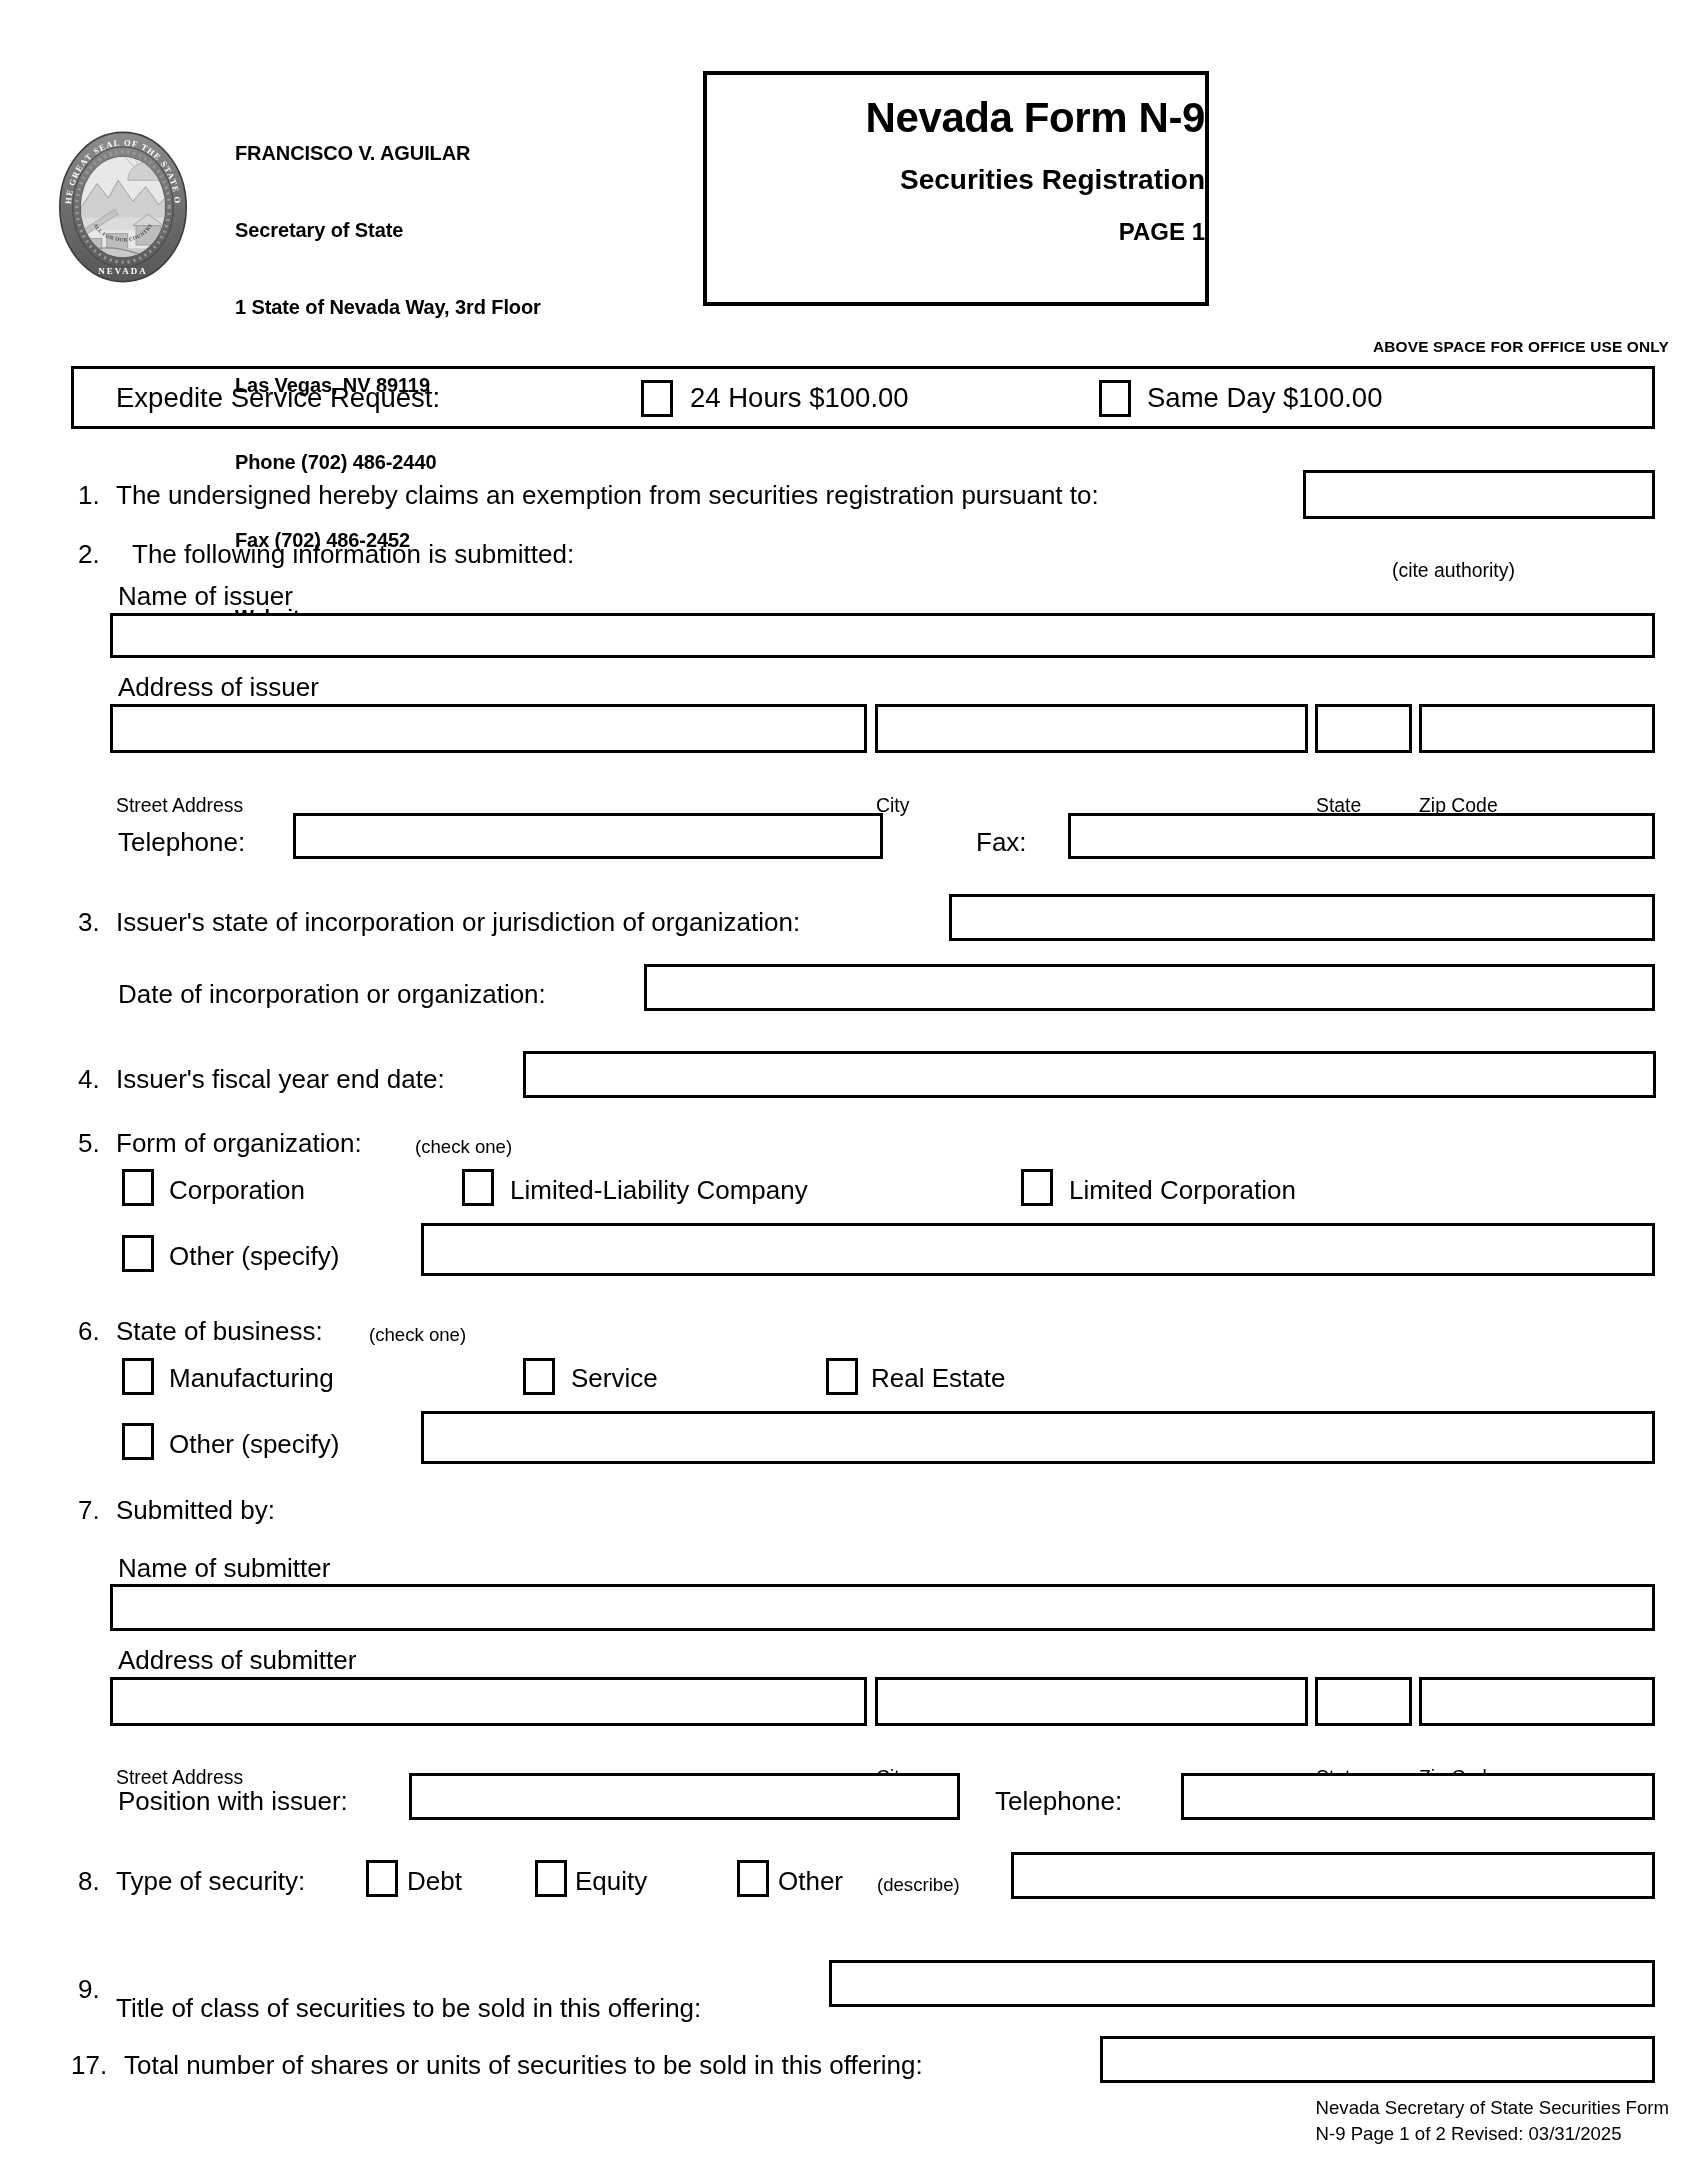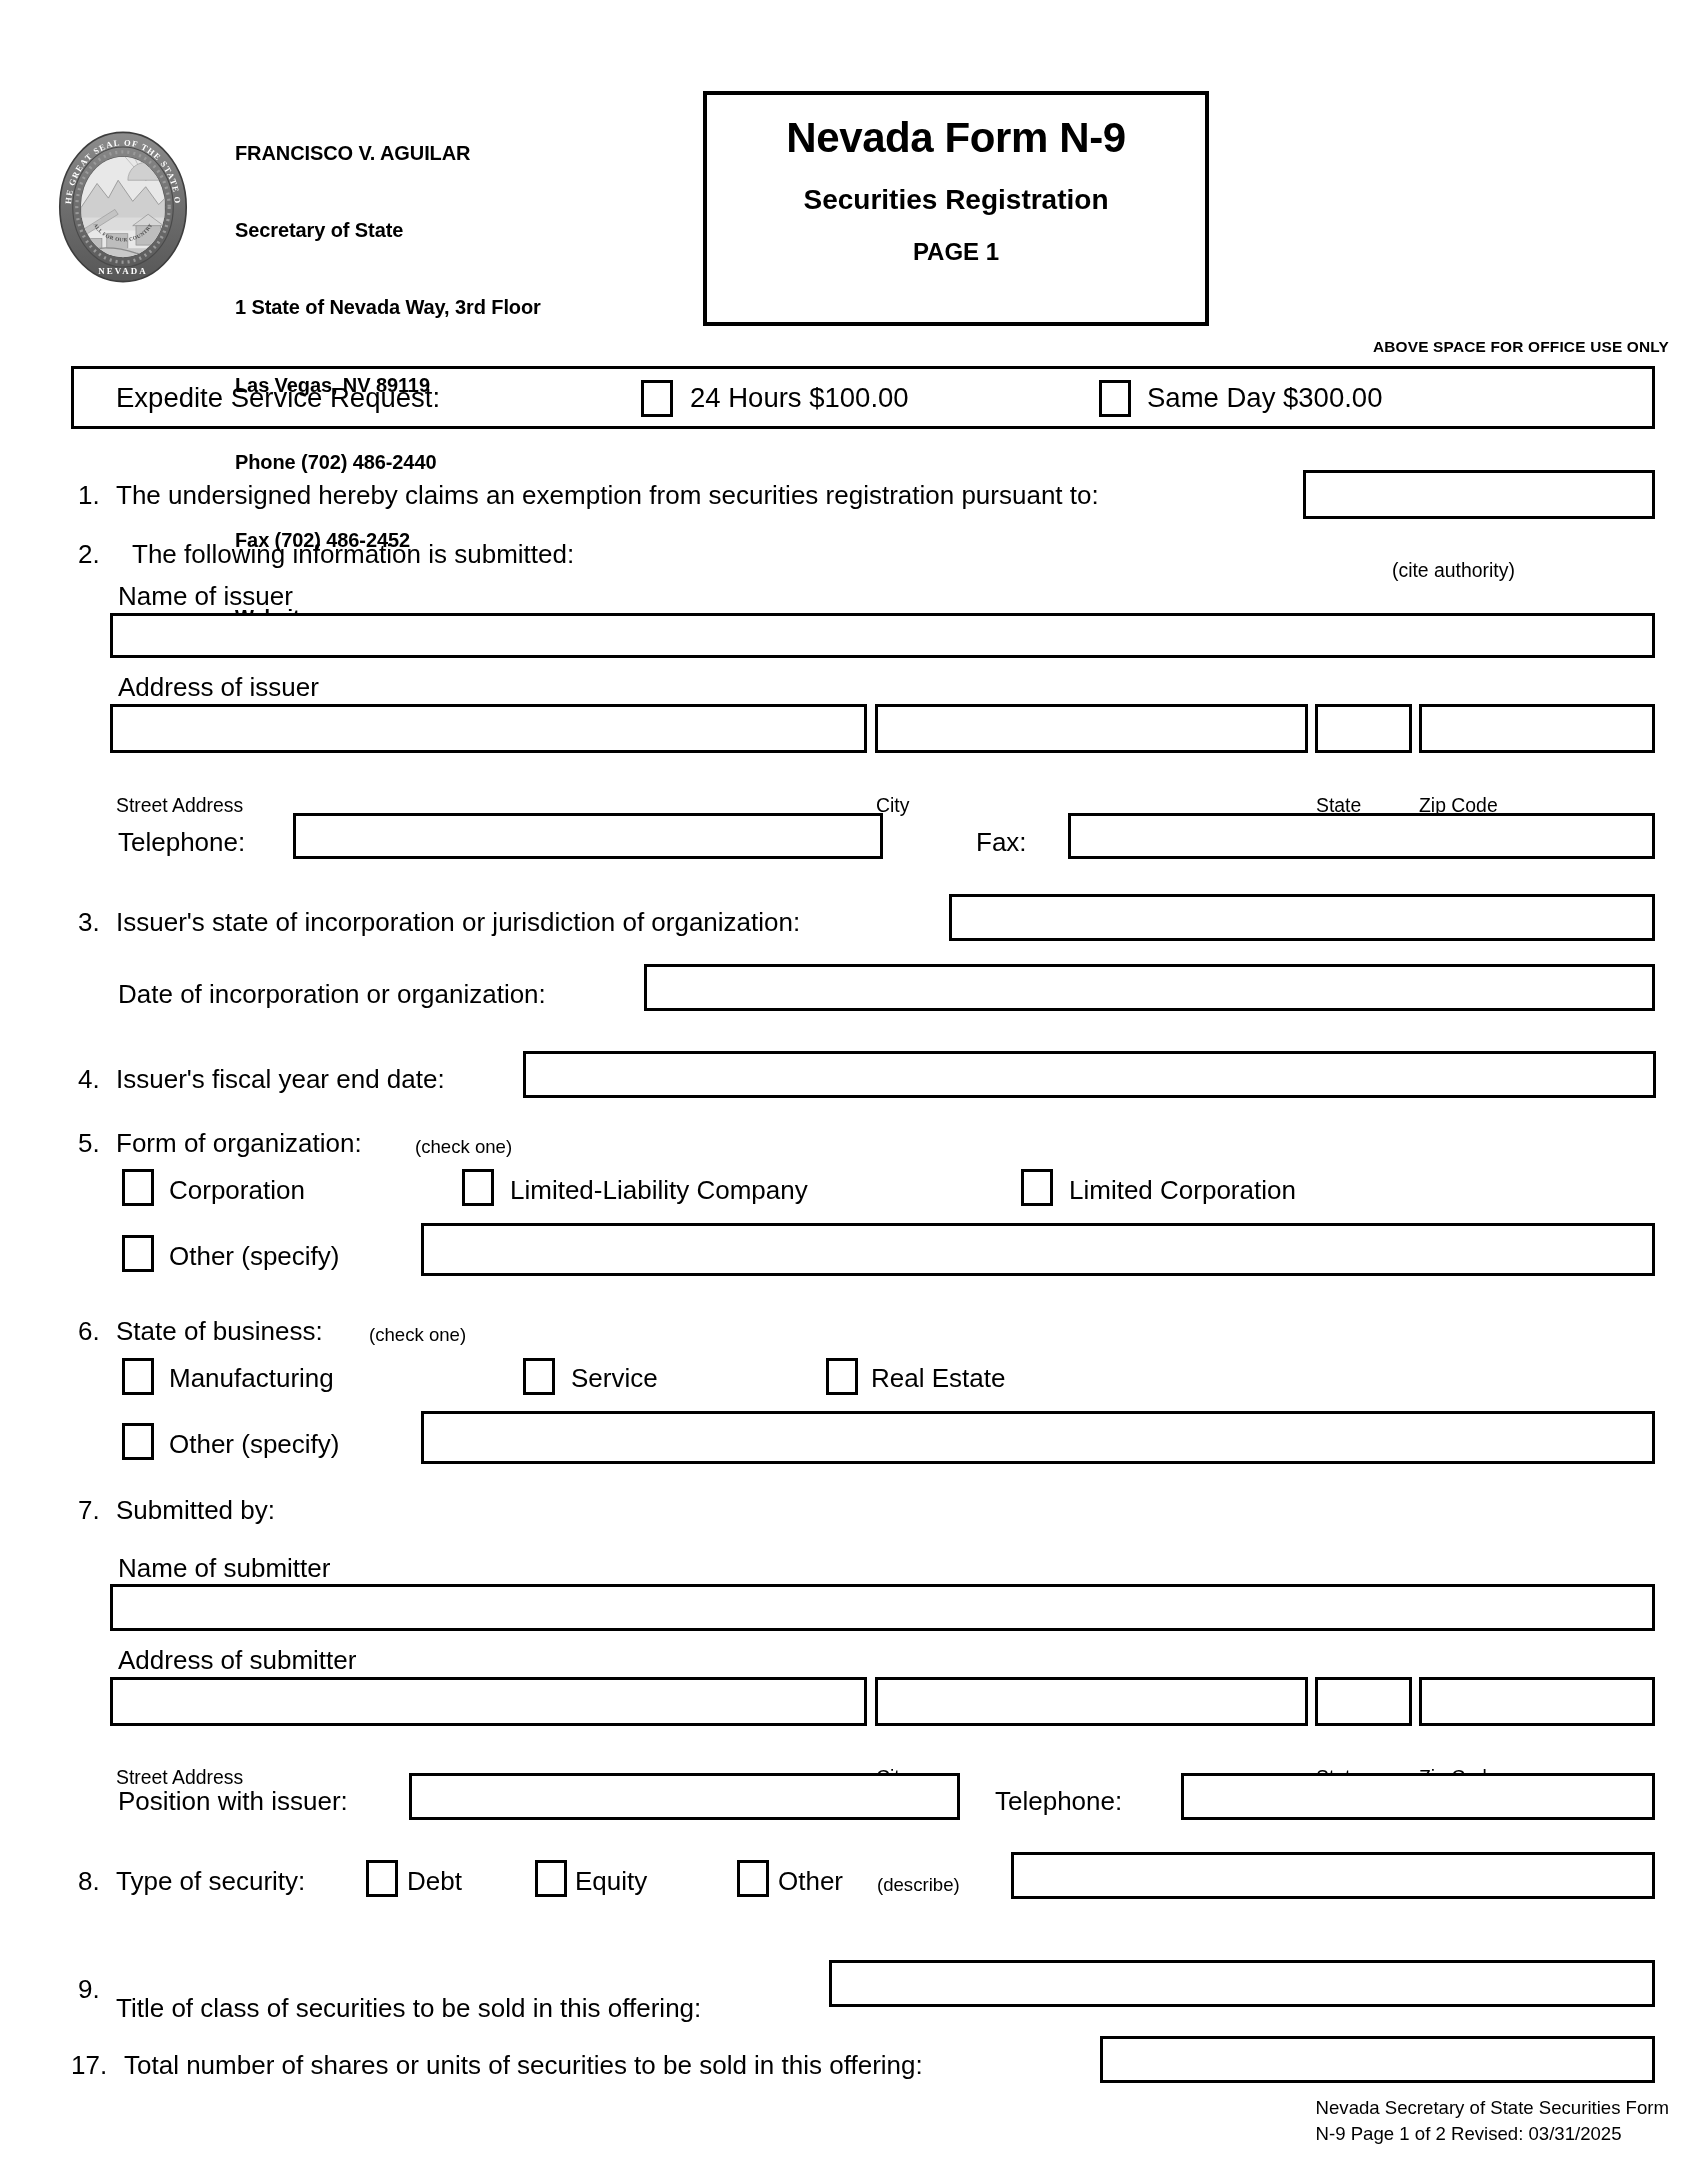--- a/index.html
+++ b/index.html
@@ -44,22 +44,21 @@
   .hdr-addr div { white-space: pre; }
 
   .title-box {
     position: absolute;
     left: 703px;
     top: 71px;
     width: 506px;
     height: 235px;
     border: 4px solid #000;
     box-sizing: border-box;
-    text-align: center;
-    margin-top: 20px;
+    text-align: right;
   }
   .title-main {
     font-size: 42px;
     font-weight: bold;
     margin-top: 19.4px;
     letter-spacing: -0.4px;
   }
   .title-sub {
     font-size: 28px;
     font-weight: bold;
@@ -222,21 +221,21 @@
     <div class="title-page">PAGE 1</div>
   </div>
 
   <div class="office-use">ABOVE SPACE FOR OFFICE USE ONLY</div>
 
   <div class="expedite-bar">
     <div class="expedite-label">Expedite Service Request:</div>
     <div class="cbox exp-cb1"></div>
     <div class="exp-t1">24 Hours $100.00</div>
     <div class="cbox exp-cb2"></div>
-    <div class="exp-t2">Same Day $300.00</div>
+    <div class="exp-t2">Same Day $100.00</div>
   </div>
 
   <div class="lbl" style="left:78px; top:480px;">1.</div>
   <div class="lbl" style="left:116px; top:480px;">The undersigned hereby claims an exemption from securities registration pursuant to:</div>
   <div class="fbox" style="left:1303px; top:470px; width:352px; height:49px;"></div>
   <div class="sublbl" style="left:1392px; top:527px;">(cite authority)</div>
 
   <div class="lbl" style="left:78px; top:539px;">2.</div>
   <div class="lbl" style="left:116px; top:539px;margin-left:16px;">The following information is submitted:</div>
 

